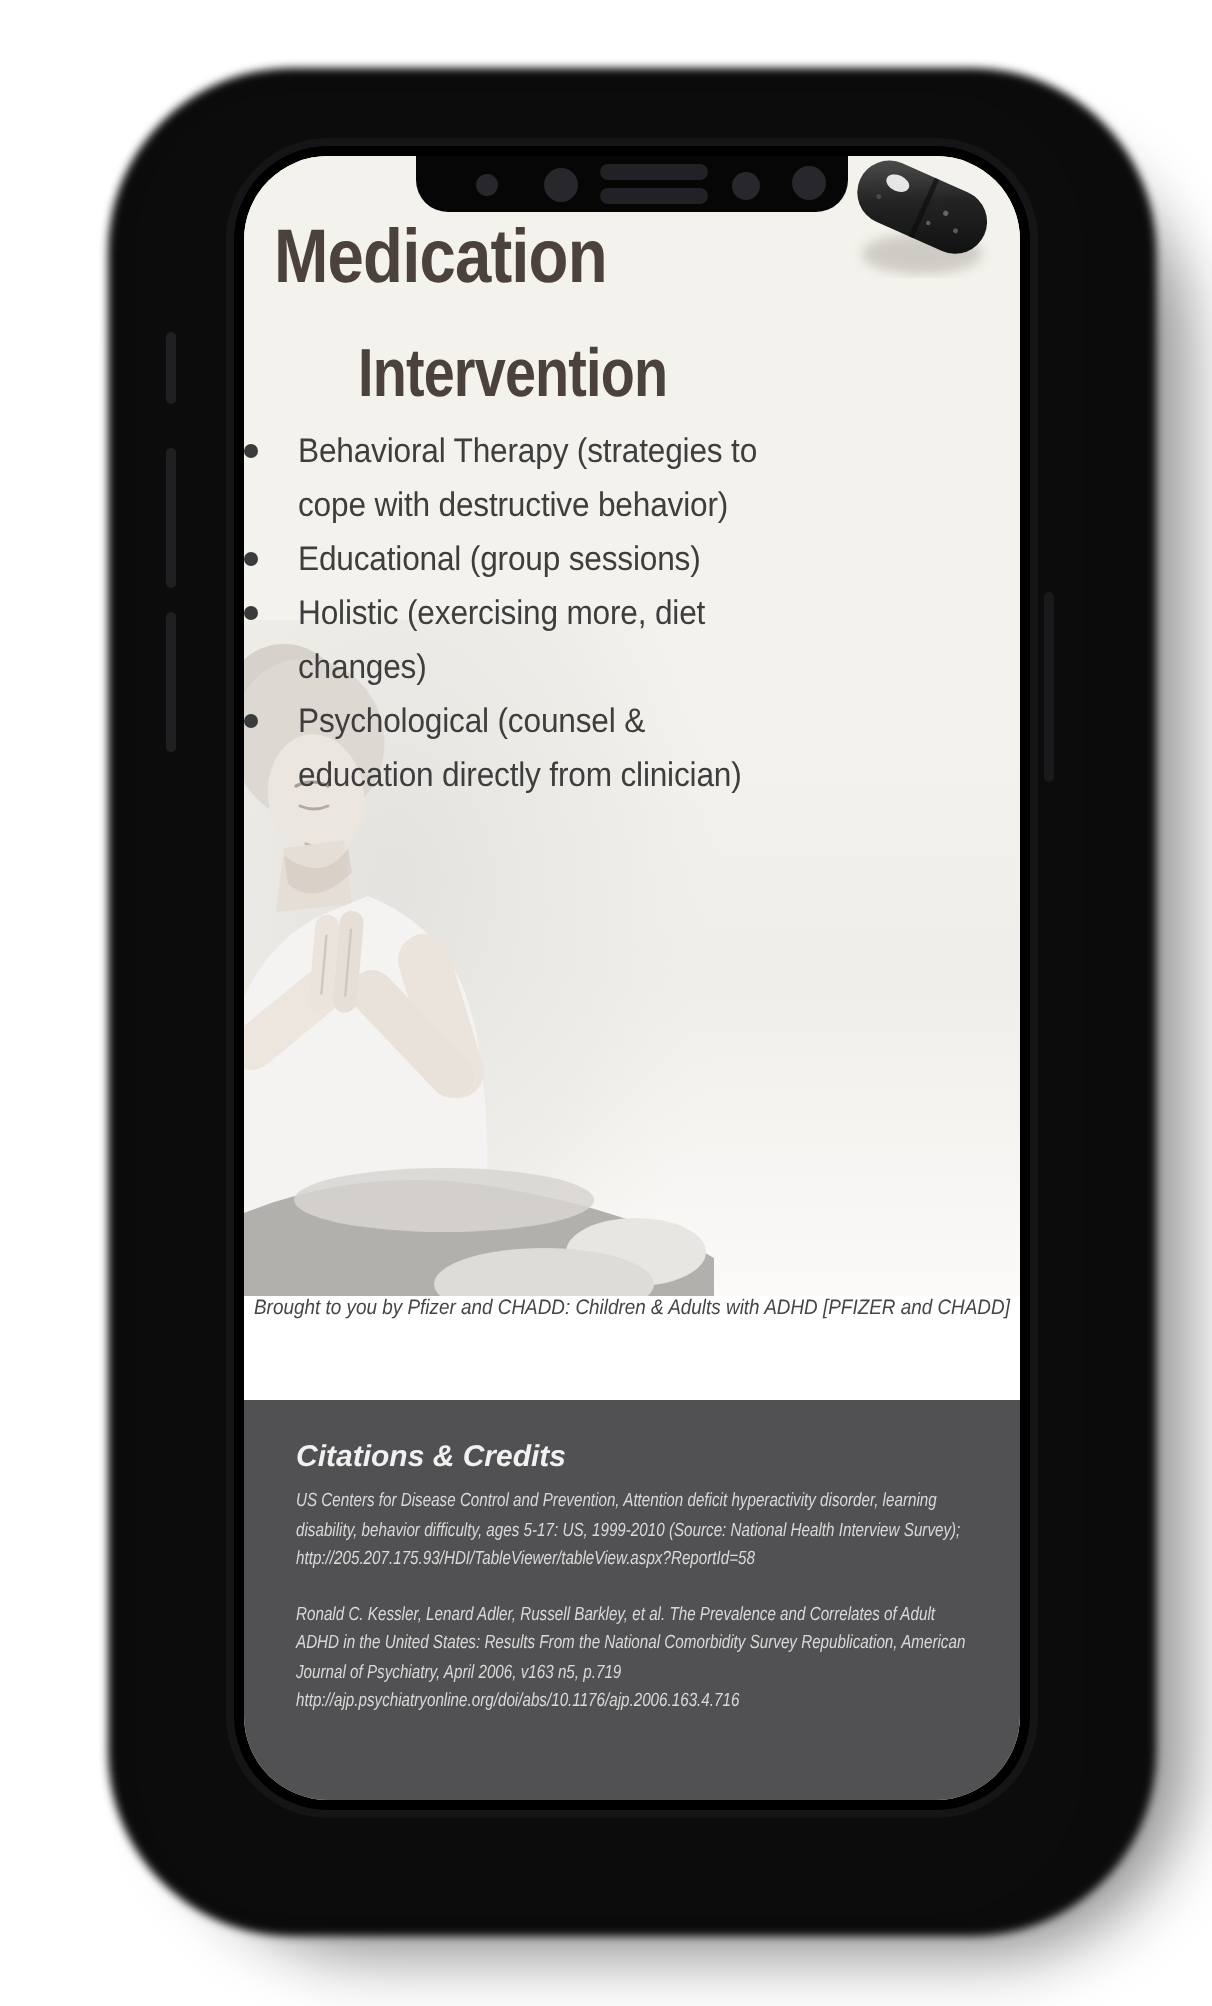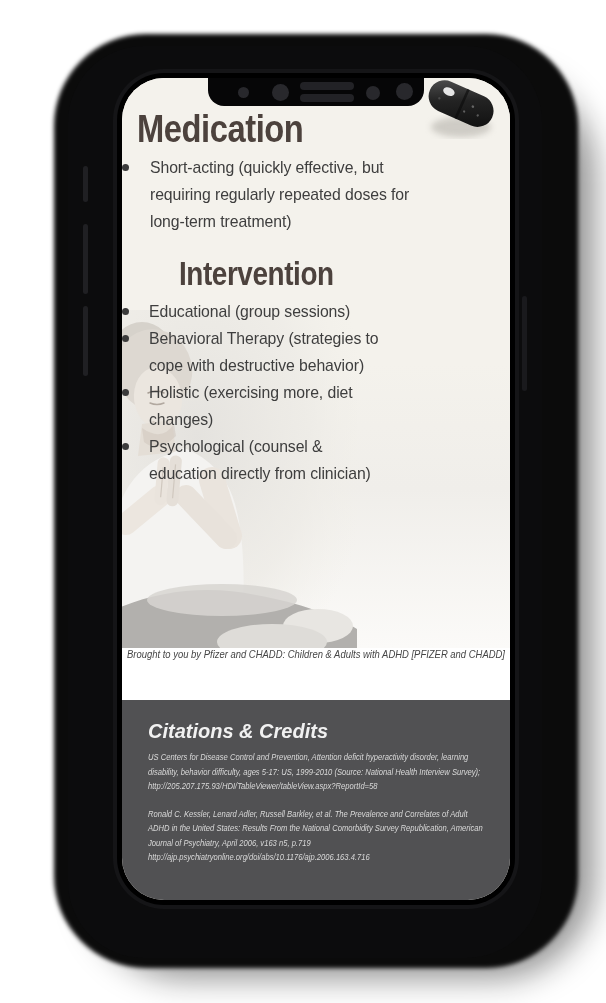--- a/index.html
+++ b/index.html
@@ -41,21 +41,21 @@
   .woman{position:absolute;left:0;top:232px;width:235px;height:338px;}
   .pill{position:absolute;right:0;top:-6px;width:95px;height:74px;}
 
   
   .sponsor{flex:none;height:52px;background:#ffffff;display:flex;align-items:flex-start;justify-content:center;}
   .sponsor-text{font-style:italic;font-size:10.5px;color:#454545;white-space:nowrap;
     transform:scaleX(.9);transform-origin:center;}
 
   
   .citations{flex:1;background:#515153;padding:20px 26px 0;}
-  .citations h2{font-style:italic;font-size:20px;font-weight:bold;color:#f1f1f1;margin:0 0 7px;}
+  .citations h2{font-style:italic;font-size:15px;font-weight:bold;color:#f1f1f1;margin:0 0 7px;}
   .cite-entries p{font-style:italic;font-size:9.5px;line-height:14.5px;color:#d9d9d9;
     margin:0 0 13px;width:125%;transform:scaleX(.8);transform-origin:0 0;}
   .cite-entries .url{display:block;}
 
   
   .notch{position:absolute;top:0;left:50%;margin-left:-108px;width:216px;height:28px;
     background:#060607;border-radius:0 0 16px 16px;}
   .s{position:absolute;background:#28282c;border-radius:50%;}
   .c1{left:30px;top:9px;width:11px;height:11px;}
   .c2{left:64px;top:6px;width:17px;height:17px;}
@@ -132,34 +132,30 @@
             <circle cx="58" cy="30" r="1.3" fill="#666666"></circle>
             <circle cx="66" cy="36" r="1.2" fill="#5a5a5a"></circle>
             <circle cx="52" cy="38" r="1.1" fill="#606060"></circle>
             <circle cx="24" cy="36" r="1.2" fill="#4a4a4a"></circle>
           </g>
         </svg>
 
         <div class="content">
           <h1 class="h-med">Medication</h1>
           <ul class="list med">
-              <li>
-                <span class="dot"></span>
-                <span class="txt"><span>Short-acting (quickly effective, but requiring regularly repeated doses for long-term treatment)</span></span>
-              </li>
             </ul>
           <h1 class="h-int">Intervention</h1>
           <ul class="list intv">
               <li>
                 <span class="dot"></span>
-                <span class="txt"><span>Educational (group sessions)</span></span>
+                <span class="txt"><span>Behavioral Therapy (strategies to cope with destructive behavior)</span></span>
               </li>
               <li>
                 <span class="dot"></span>
-                <span class="txt"><span>Behavioral Therapy (strategies to cope with destructive behavior)</span></span>
+                <span class="txt"><span>Educational (group sessions)</span></span>
               </li>
               <li>
                 <span class="dot"></span>
                 <span class="txt"><span>Holistic (exercising more, diet changes)</span></span>
               </li>
               <li>
                 <span class="dot"></span>
                 <span class="txt"><span>Psychological (counsel &amp; education directly from clinician)</span></span>
               </li>
             </ul>

